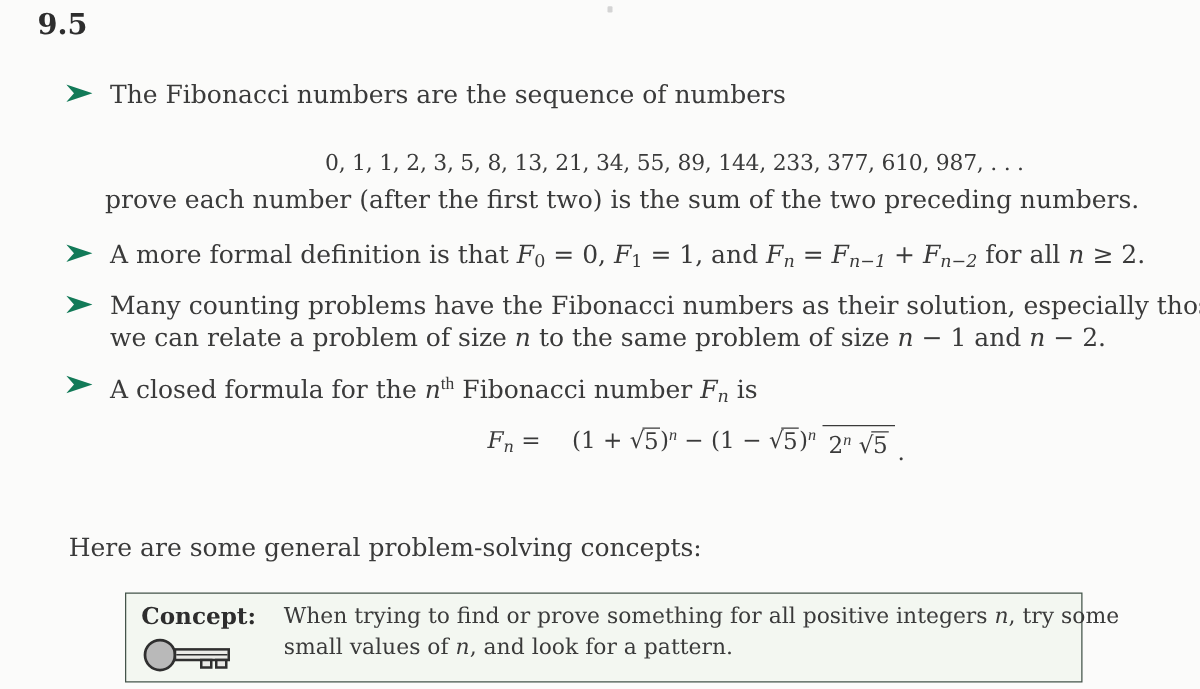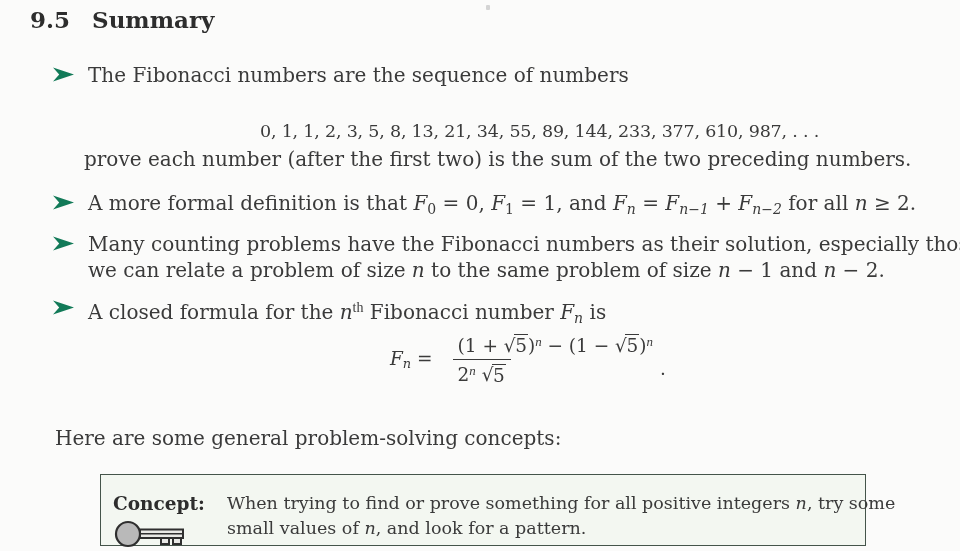--- a/index.html
+++ b/index.html
@@ -16,45 +16,44 @@
   .line{white-space:nowrap;font-size:20px;line-height:26px;}
   .seq{font-size:17.5px;letter-spacing:-0.2px;margin-top:12px;}
   .it{font-style:italic;}
   .sb{font-size:70%;vertical-align:-0.25em;}
   .sp{font-size:70%;vertical-align:0.5em;font-family:Liberation Serif, serif;}
   .sqrt{white-space:nowrap;}
   .rad{letter-spacing:-1.5px;}
   .rdc{border-top:1.5px solid currentColor;padding:0 1px;}
   .formula{display:flex;align-items:center;font-size:18.5px;}
   .f-lhs{margin-right:20px;}
-  .frac{display:inline-flex;flex-direction:column;align-items:flex-start;}
+  .frac{display:inline-flex;align-items:center;}
   .num{padding:0 5px 3px;}
   .den{border-top:1.6px solid #3a3a3a;padding:3px 5px 0;}
   .f-period{margin-top:18px;margin-left:2px;}
   .cbox{
     left:100px;top:474px;width:766px;height:72px;box-sizing:border-box;
     border:1.6px solid #44544a;background:#f3f7f1;
-    display:flex;align-items:flex-start;padding:16px 10px 6px 12px;
+    display:flex;align-items:flex-start;padding:6px 10px 6px 12px;
   }
   .cbox-left{flex:0 0 100px;}
   .cbox-label{font-weight:bold;font-size:18.5px;color:#2d2d2d;line-height:25px;}
   .cbox-right{margin-left:14px;}
   .cline{font-size:17.5px;line-height:25px;}
   .artifact{width:4px;height:5px;background:#d4d4d4;border-radius:1px;}
 </style>
 </head>
 <body>
 
 <div>
 
   <span class="abs artifact" style="left:486px;top:5px"></span>
 
   <div class="abs title" style="left:30px;top:6px">
     <span>9.5</span>
-    <span>Summary</span>
   </div>
 
   <div class="abs row" style="left:53px;top:62px">
     <svg class="arrow" width="21" height="15" viewBox="0 0 21 15">
       <polygon points="0,0.5 21,7.5 0,14.5 6.2,7.5" fill="#127a58"></polygon>
     </svg>
     <div class="line">The Fibonacci numbers are the sequence of numbers</div>
   </div>
 
   <div class="abs line seq" style="left:260px;top:106px">0, 1, 1, 2, 3, 5, 8, 13, 21, 34, 55, 89, 144, 233, 377, 610, 987, . . .</div>

